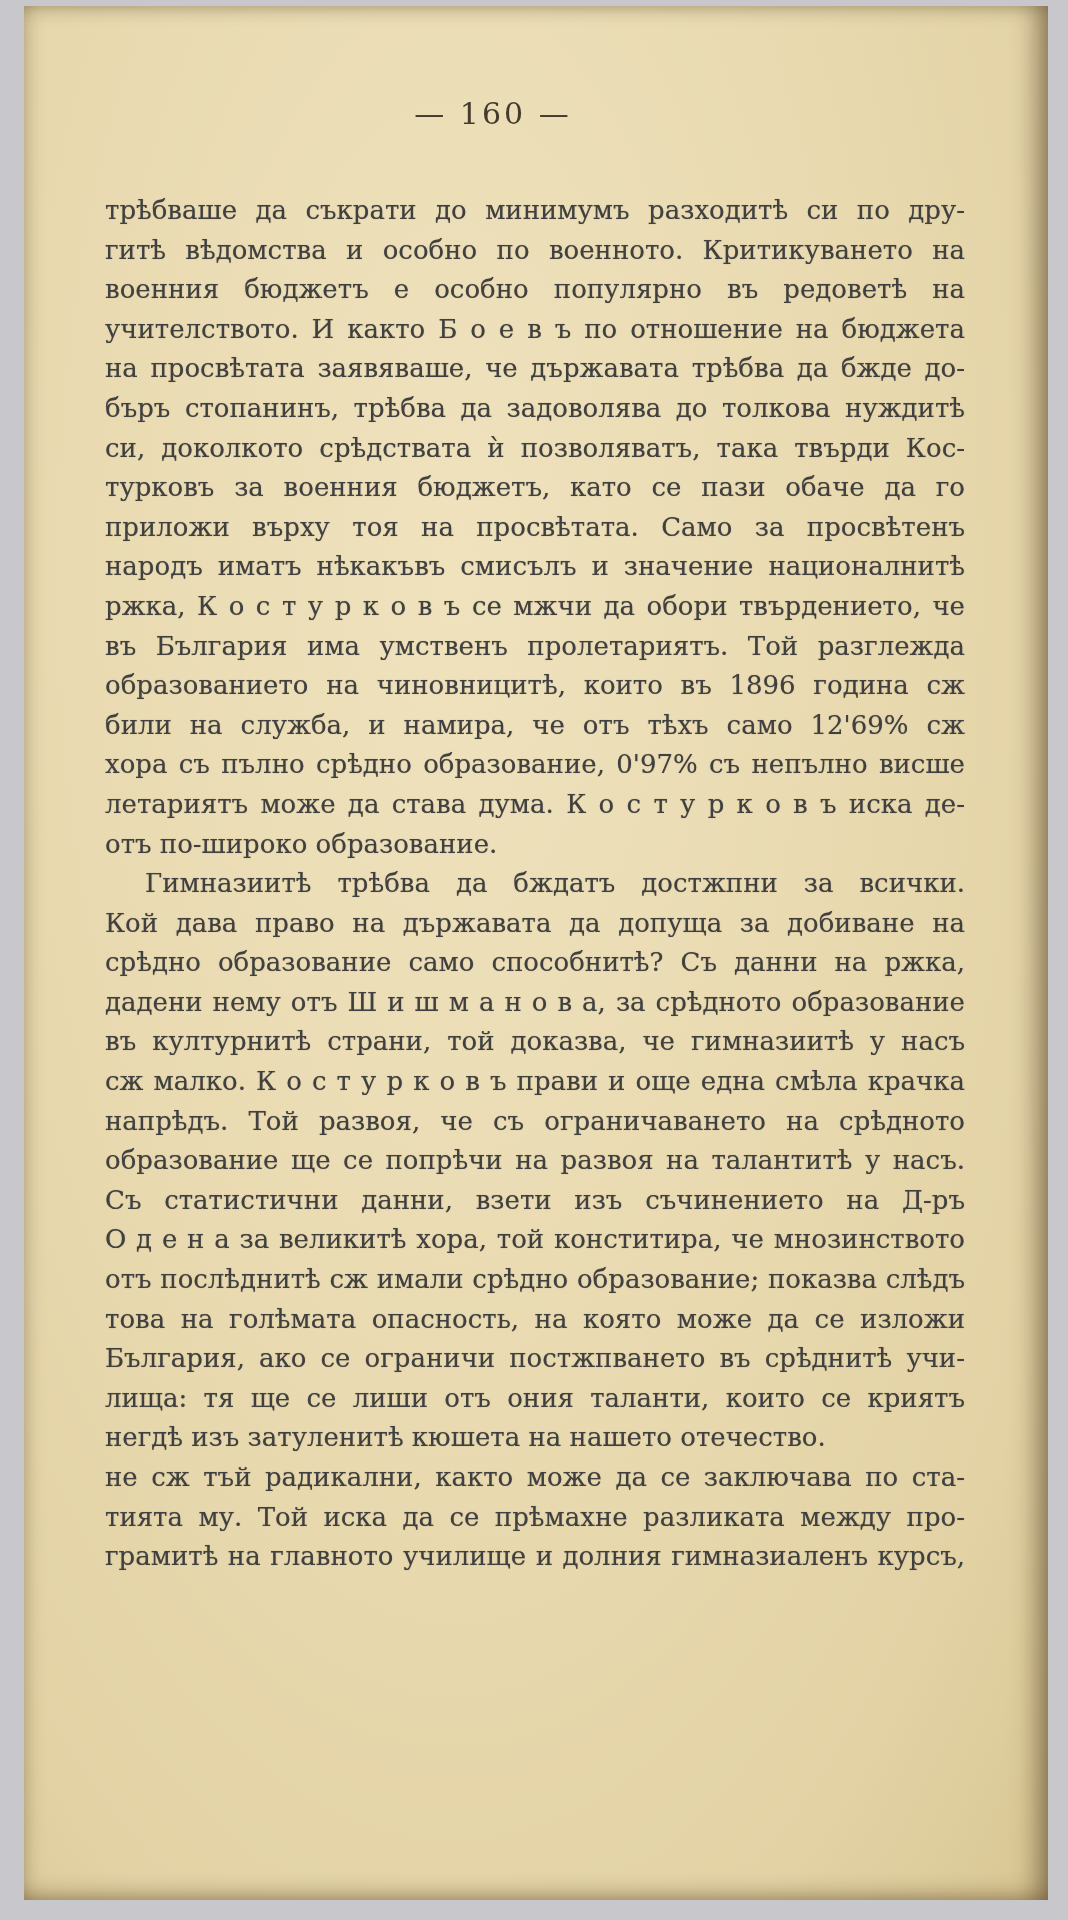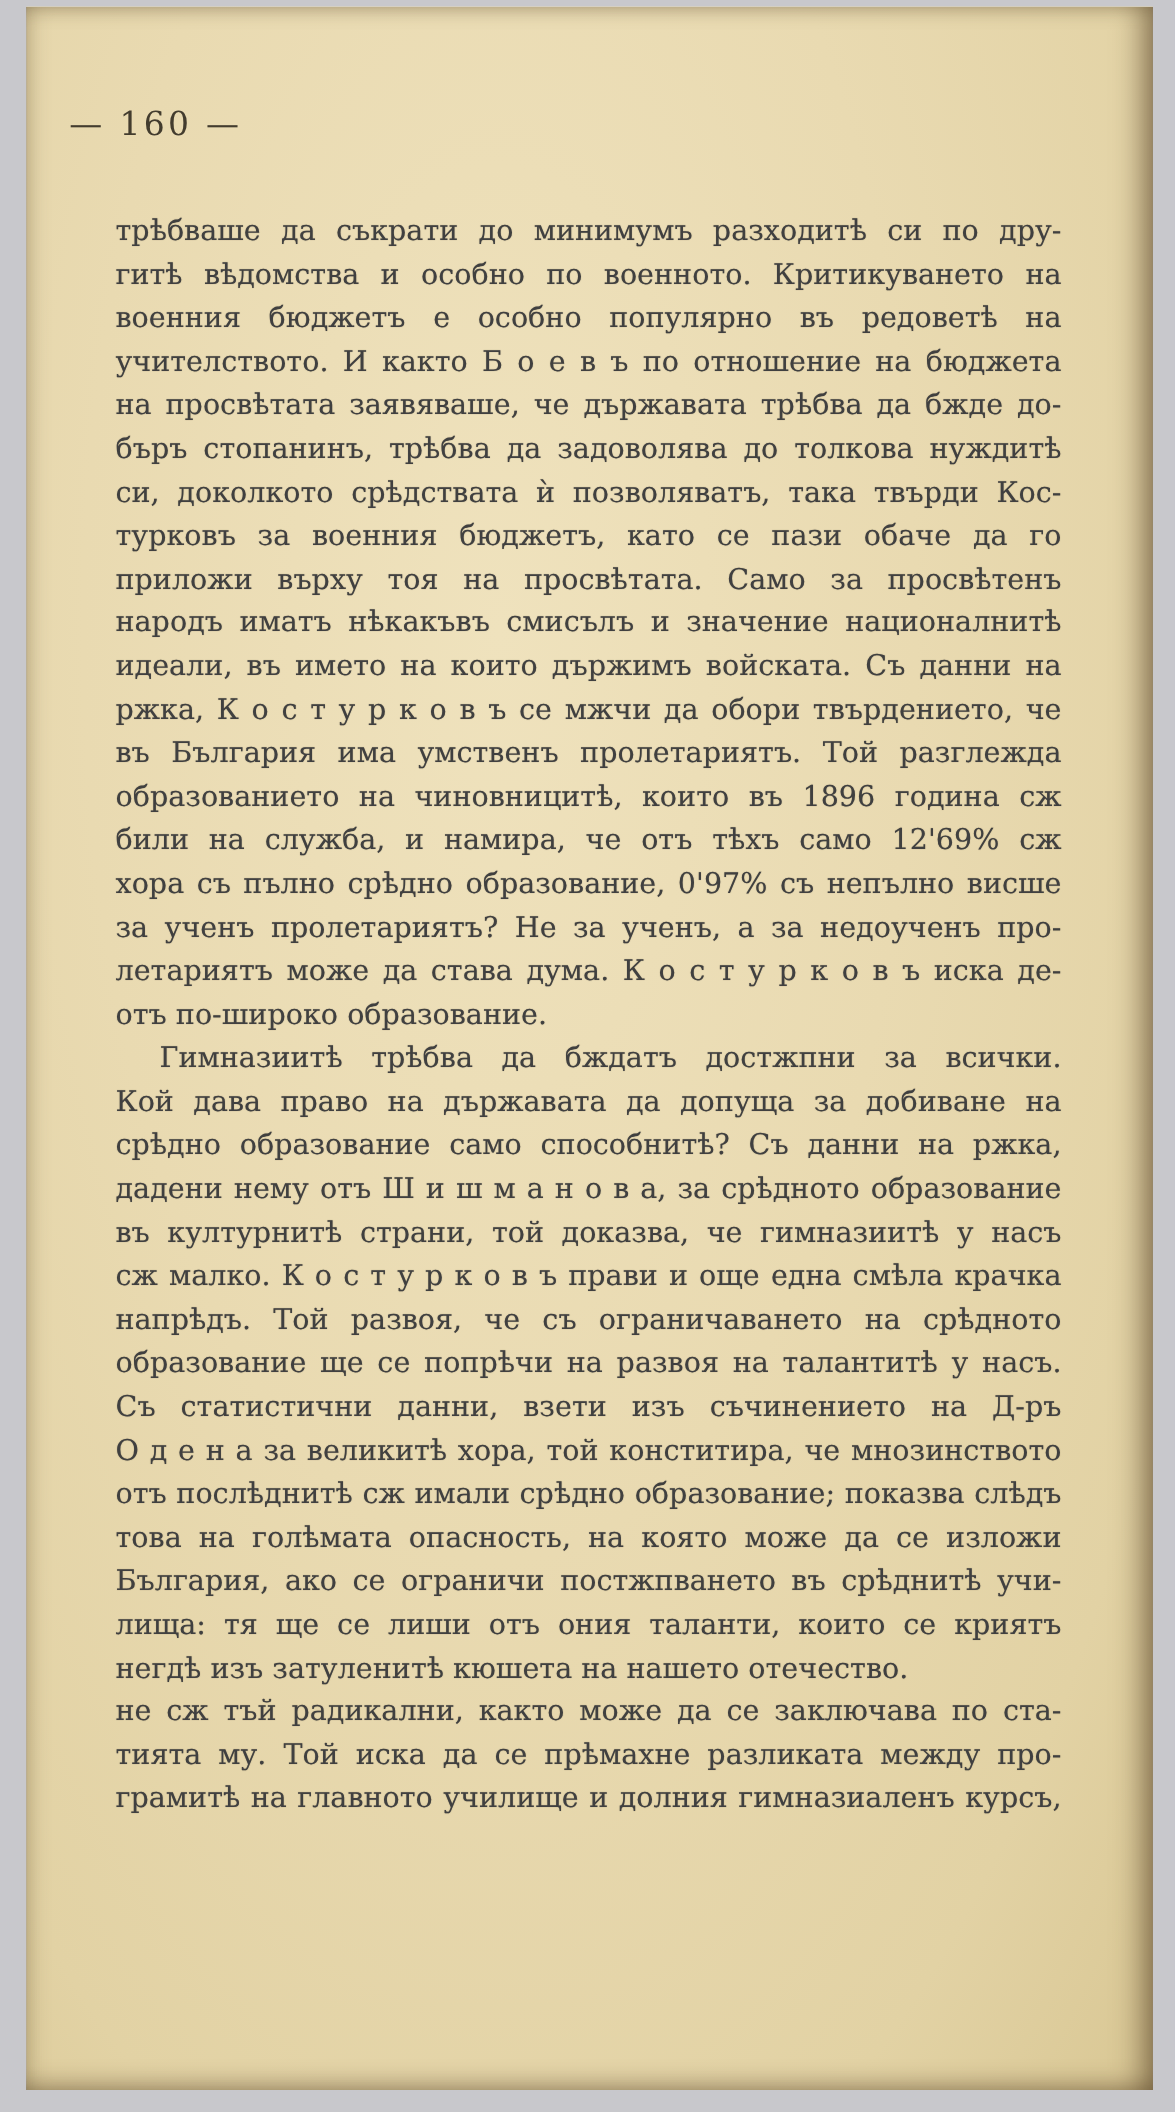--- a/index.html
+++ b/index.html
@@ -16,21 +16,21 @@
     position:absolute;top:6px;left:24px;right:20px;bottom:20px;
     background:radial-gradient(ellipse at 42% 30%, #efe2bd 0%, #e9dab1 45%, #e2d2a4 80%, #d9c794 100%);
     box-shadow:
       inset -20px 0 26px -10px rgba(84,64,36,.6),
       inset 0 -16px 22px -12px rgba(84,64,36,.38),
       inset 14px 0 20px -12px rgba(110,94,62,.33),
       inset 0 12px 18px -12px rgba(110,94,62,.35);
   }
   .page-header{
     position:absolute;top:96px;left:105px;width:860px;
-    text-align:left;
+    text-align:center;
     transform:translateX(-42px);
     font-size:30px;color:#433c2e;
     letter-spacing:3px;
   }
   .text-block{
     position:absolute;top:191px;left:105px;width:860px;
     font-size:26px;color:#404040;
     text-shadow:0 0 1px rgba(62,56,43,.45);
   }
   .ln{
@@ -58,27 +58,25 @@
     <div class="ln">трѣбваше да съкрати до минимумъ разходитѣ си по дру-</div>
     <div class="ln">гитѣ вѣдомства и особно по военното. Критикуването на</div>
     <div class="ln">военния бюджетъ е особно популярно въ редоветѣ на</div>
     <div class="ln">учителството. И както Б о е в ъ по отношение на бюджета</div>
     <div class="ln">на просвѣтата заявяваше, че държавата трѣбва да бжде до-</div>
     <div class="ln">бъръ стопанинъ, трѣбва да задоволява до толкова нуждитѣ</div>
     <div class="ln">си, доколкото срѣдствата ѝ позволяватъ, така твърди Кос-</div>
     <div class="ln">турковъ за военния бюджетъ, като се пази обаче да го</div>
     <div class="ln">приложи върху тоя на просвѣтата. Само за просвѣтенъ</div>
     <div class="ln">народъ иматъ нѣкакъвъ смисълъ и значение националнитѣ</div>
-    <div class="ln">идеали, въ името на които държимъ войската. Съ данни на</div>
     <div class="ln">ржка, К о с т у р к о в ъ се мжчи да обори твърдението, че</div>
     <div class="ln">въ България има умственъ пролетариятъ. Той разглежда</div>
     <div class="ln">образованието на чиновницитѣ, които въ 1896 година сж</div>
     <div class="ln">били на служба, и намира, че отъ тѣхъ само 12'69% сж</div>
     <div class="ln">хора съ пълно срѣдно образование, 0'97% съ непълно висше</div>
-    <div class="ln">за ученъ пролетариятъ? Не за ученъ, а за недоученъ про-</div>
     <div class="ln">летариятъ може да става дума. К о с т у р к о в ъ иска де-</div>
     <div class="ln end">отъ по-широко образование.</div>
     <div class="ln ind">Гимназиитѣ трѣбва да бждатъ достжпни за всички.</div>
     <div class="ln">Кой дава право на държавата да допуща за добиване на</div>
     <div class="ln">срѣдно образование само способнитѣ? Съ данни на ржка,</div>
     <div class="ln">дадени нему отъ Ш и ш м а н о в а, за срѣдното образование</div>
     <div class="ln">въ културнитѣ страни, той доказва, че гимназиитѣ у насъ</div>
     <div class="ln">сж малко. К о с т у р к о в ъ прави и още една смѣла крачка</div>
     <div class="ln">напрѣдъ. Той развоя, че съ ограничаването на срѣдното</div>
     <div class="ln">образование ще се попрѣчи на развоя на талантитѣ у насъ.</div>

